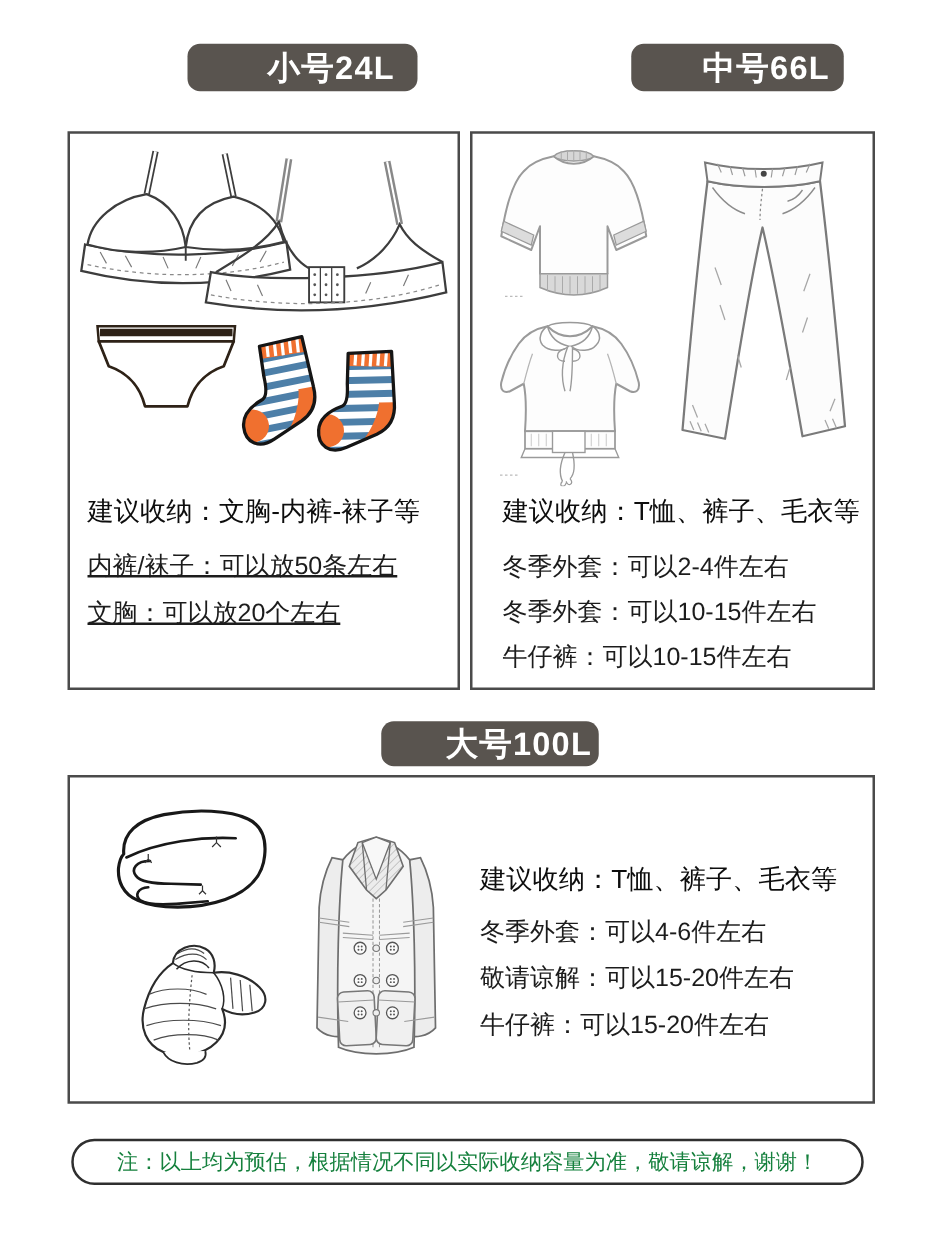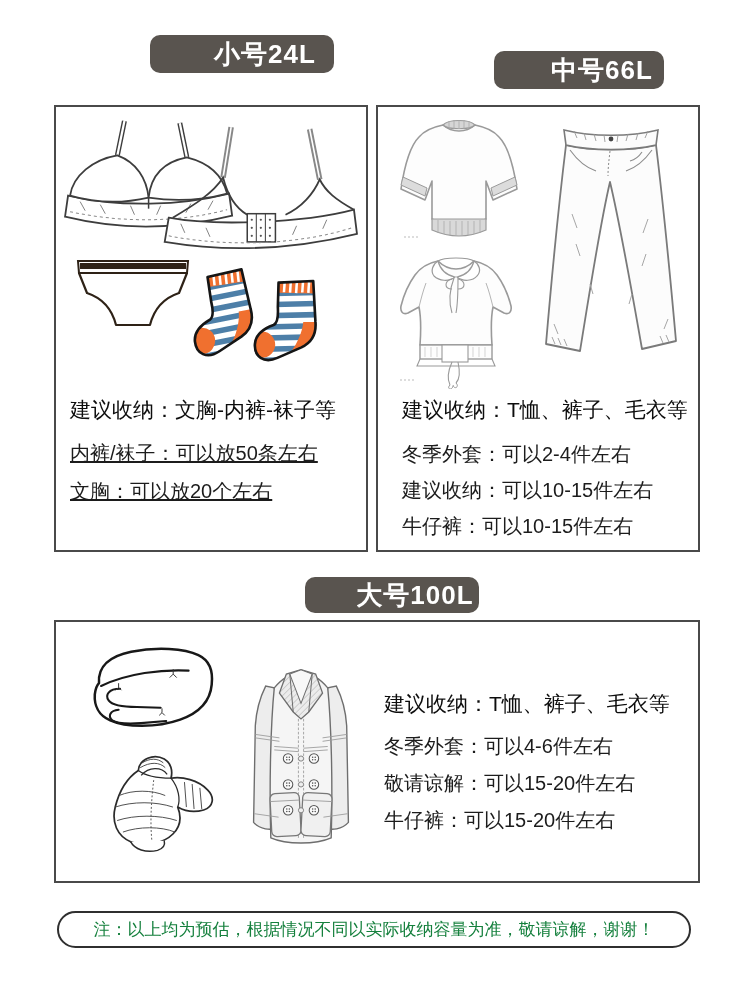--- a/index.html
+++ b/index.html
@@ -6,21 +6,21 @@
   .page{
     position:relative;width:750px;height:989px;background:#ffffff;
     font-family:"Liberation Sans","DejaVu Sans",sans-serif;overflow:hidden;color:#1a1a1a;
   }
   .badge{
     position:absolute;display:flex;align-items:center;justify-content:center;
     background:#59544f;color:#ffffff;font-weight:700;font-size:26px;
     letter-spacing:1px;border-radius:10px;padding-left:46px;
   }
   .badge-small{left:150px;top:35px;width:138px;height:38px;}
-  .badge-medium{left:494px;top:35px;width:124px;height:38px;margin-top:16px;}
+  .badge-medium{left:505px;top:35px;width:124px;height:38px;}
   .badge-large{left:305px;top:577px;width:128px;height:36px;}
   .panel{position:absolute;background:#ffffff;border:2px solid #4a4a4a;box-sizing:border-box;}
   .panel-small{left:54px;top:105px;width:314px;height:447px;}
   .panel-medium{left:376px;top:105px;width:324px;height:447px;}
   .panel-large{left:54px;top:620px;width:646px;height:263px;}
   .illus{position:absolute;}
   .panel-text{position:absolute;}
   .pt-title{font-weight:400;font-size:21px;color:#0d0d0d;line-height:28px;white-space:nowrap;}
   .pt-line{font-size:20px;color:#1c1c1c;white-space:nowrap;}
   .text-small{left:14px;top:289px;}
@@ -253,21 +253,21 @@
           <path d="M24,200 l4,10"></path>
           <path d="M138,195 l-4,10"></path>
         <path d="M22,213 l3,7 M28,214 l3,7 M34,215 l3,7"></path>
           <path d="M130,212 l3,7 M136,211 l3,7"></path>
       </g>
     </svg>
 
     <div class="panel-text text-medium">
       <div class="pt-title">建议收纳：T恤、裤子、毛衣等</div>
       <div class="pt-line">冬季外套：可以2-4件左右</div>
-      <div class="pt-line">建议收纳：可以10-15件左右</div>
+      <div class="pt-line">冬季外套：可以10-15件左右</div>
       <div class="pt-line">牛仔裤：可以10-15件左右</div>
     </div>
   </div>
 
   <div class="panel panel-large">
 
     <svg class="illus" style="left:22px;top:22px;" width="140" height="105" viewBox="0 0 200 150">
       <path d="M30,56 C28,32 46,17 76,11 C112,4 152,6 172,16 C189,24 193,40 191,58 C189,80 174,98 146,108 C112,120 68,119 46,109 C29,102 23,87 24,72 C25,64 27,59 30,56 Z" fill="#fff" stroke="#181818" stroke-width="3.6" stroke-linejoin="round"></path>
       <path d="M33,60 C70,42 120,36 158,38" fill="none" stroke="#181818" stroke-width="3" stroke-linecap="round"></path>
       <path d="M60,64 C44,64 38,73 44,81 C49,88 66,90 84,90 L118,91" fill="none" stroke="#181818" stroke-width="3" stroke-linecap="round"></path>

